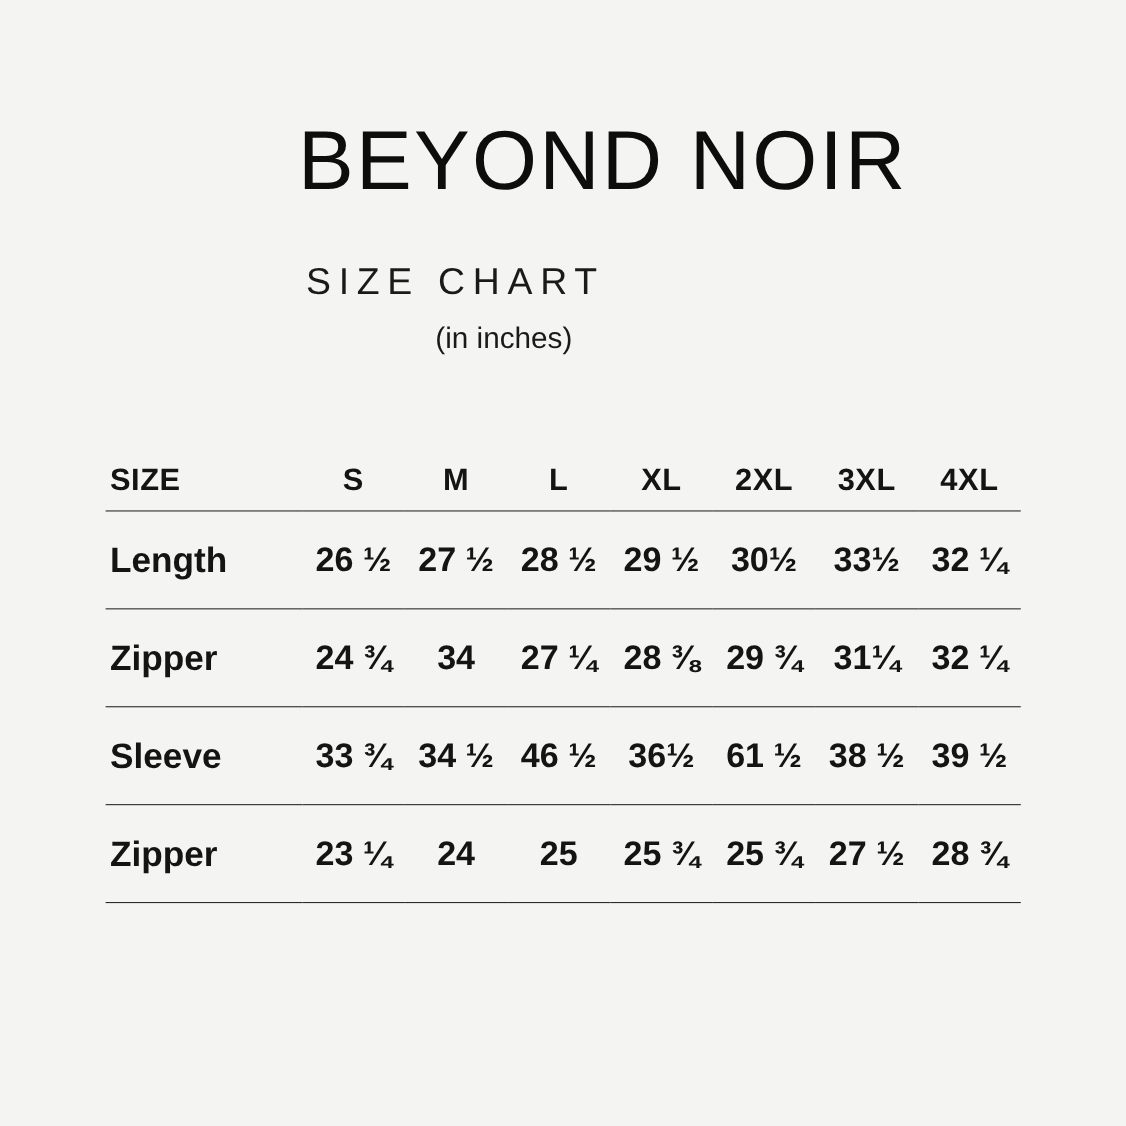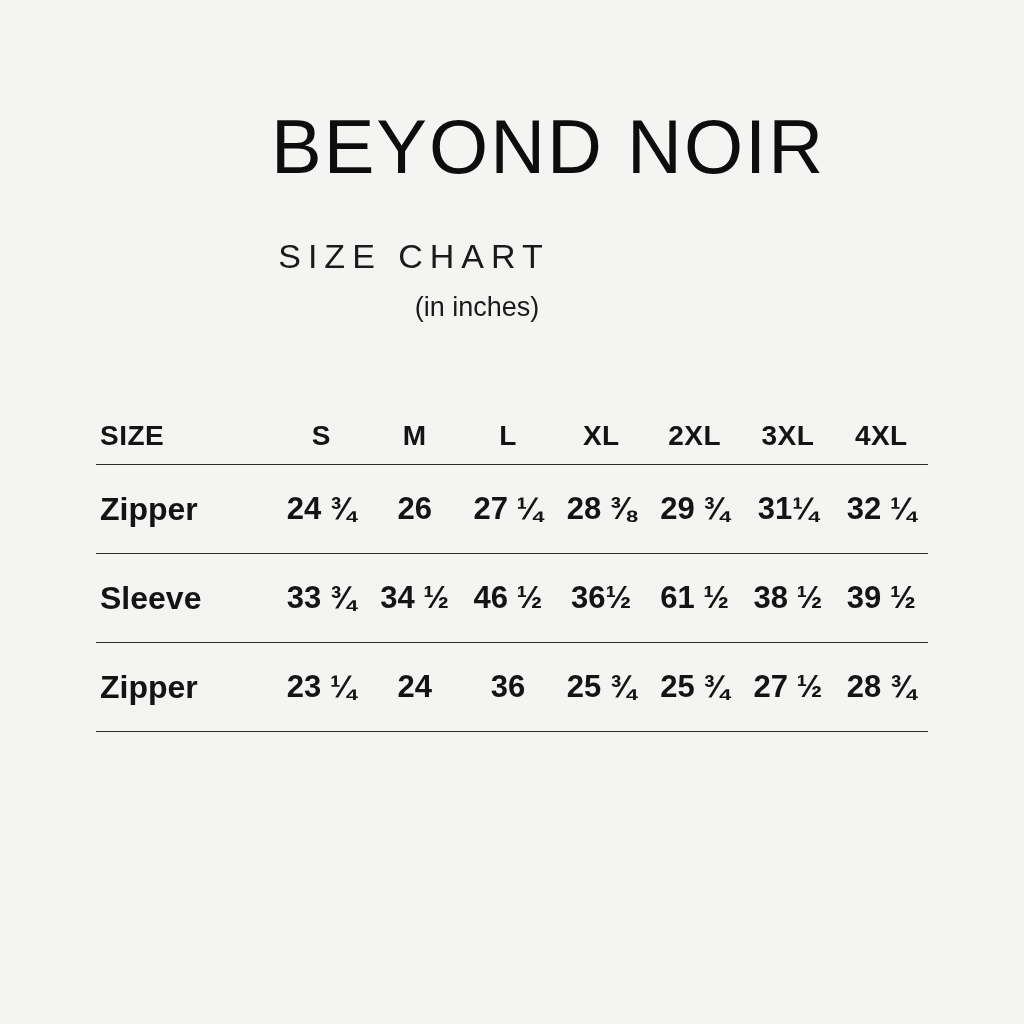--- a/index.html
+++ b/index.html
@@ -50,21 +50,20 @@
     position: absolute;
     top: 289px;
     left: 0;
     width: 916px;
     text-align: center;
     font-size: 27px;
     line-height: 36px;
     letter-spacing: 0px;
     font-weight: 400;
     color: #1a1a1a;
-    margin-left: 19px;
   }
   .table-wrap {
     position: absolute;
     top: 408px;
     left: 96px;
     width: 832px;
   }
   table.size-table {
     width: 832px;
     border-collapse: collapse;
@@ -149,44 +148,54 @@
           <th class="size-col">M</th>
           <th class="size-col">L</th>
           <th class="size-col">XL</th>
           <th class="size-col">2XL</th>
           <th class="size-col">3XL</th>
           <th class="size-col">4XL</th>
         </tr>
       </thead>
       <tbody>
         <tr class="data-row">
+          <td class="row-label">Length</td>
+          <td class="value-cell frac">26 ½</td>
+          <td class="value-cell frac">27 ½</td>
+          <td class="value-cell frac">28 ½</td>
+          <td class="value-cell frac">29 ½</td>
+          <td class="value-cell frac">30½</td>
+          <td class="value-cell frac">33½</td>
+          <td class="value-cell frac">32 ¼</td>
+        </tr>
+        <tr class="data-row">
           <td class="row-label">Zipper</td>
           <td class="value-cell frac">24 ¾</td>
-          <td class="value-cell frac">26</td>
+          <td class="value-cell frac">34</td>
           <td class="value-cell frac">27 ¼</td>
           <td class="value-cell frac">28 ⅜</td>
           <td class="value-cell frac">29 ¾</td>
           <td class="value-cell frac">31¼</td>
           <td class="value-cell frac">32 ¼</td>
         </tr>
         <tr class="data-row">
           <td class="row-label">Sleeve</td>
           <td class="value-cell frac">33 ¾</td>
           <td class="value-cell frac">34 ½</td>
           <td class="value-cell frac">46 ½</td>
           <td class="value-cell frac">36½</td>
           <td class="value-cell frac">61 ½</td>
           <td class="value-cell frac">38 ½</td>
           <td class="value-cell frac">39 ½</td>
         </tr>
         <tr class="data-row">
           <td class="row-label">Zipper</td>
           <td class="value-cell frac">23 ¼</td>
           <td class="value-cell frac">24</td>
-          <td class="value-cell frac">36</td>
+          <td class="value-cell frac">25</td>
           <td class="value-cell frac">25 ¾</td>
           <td class="value-cell frac">25 ¾</td>
           <td class="value-cell frac">27 ½</td>
           <td class="value-cell frac">28 ¾</td>
         </tr>
       </tbody>
     </table>
   </div>
 
 </div>

